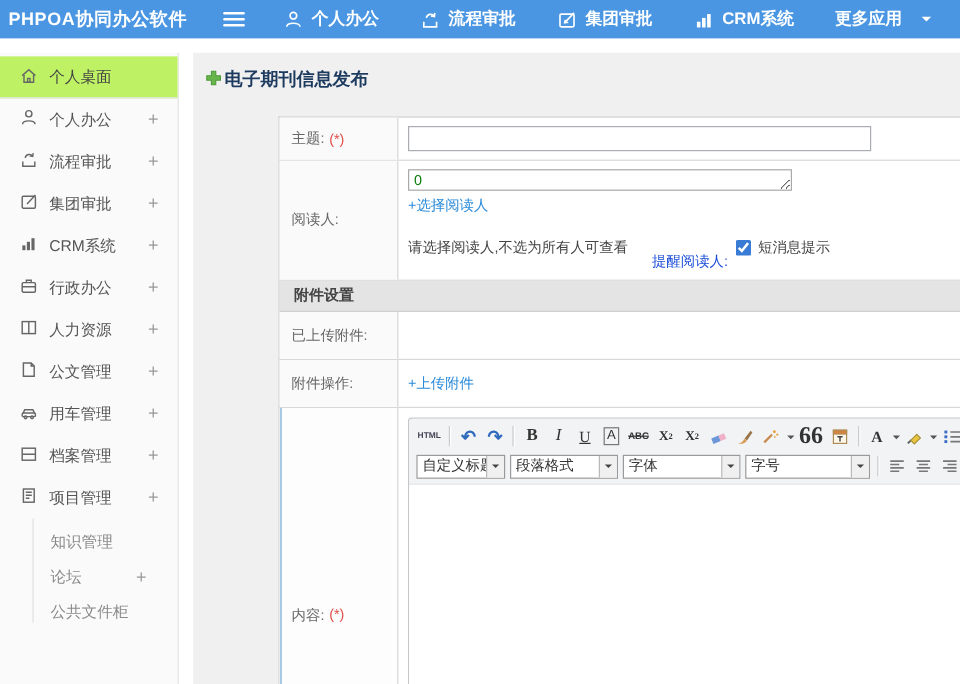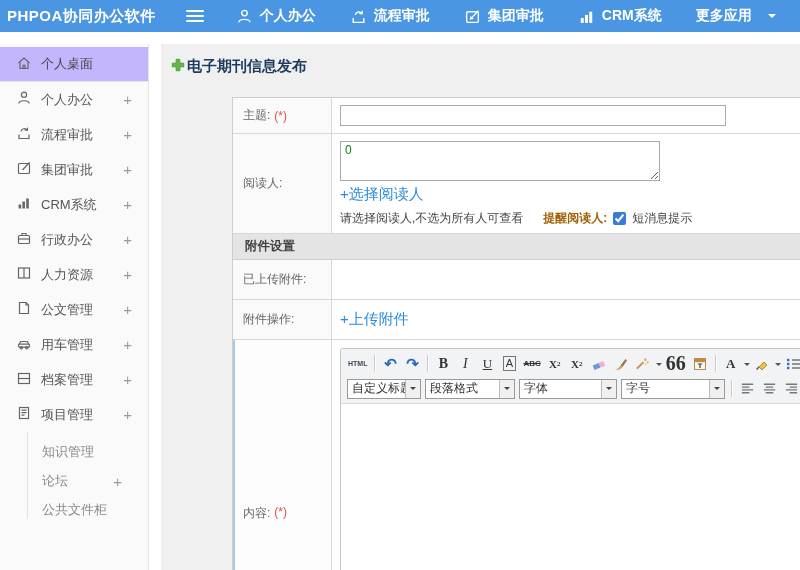--- a/index.html
+++ b/index.html
@@ -19,21 +19,21 @@
   .caret-down { width:0; height:0; border:4.5px solid transparent; border-top-color:#fff;
                 margin-top:4px; margin-left:-18px; }
 
   
   .sidebar { position:absolute; top:44px; left:0; bottom:0; width:149px; background:#fafafa;
              border-right:1px solid #e4e4e4; padding-top:3px; }
   .side-item { height:35px; display:flex; align-items:center; padding:0 16px; color:#555;
                font-size:13px; cursor:pointer; }
   .side-item svg { margin-right:9px; color:#666; flex:none; }
   .side-item .expand { margin-left:auto; color:#999; font-size:15px; font-weight:normal; }
-  .side-item.active { background:#c4b5fd; border-bottom:1px solid #e6e6e6; color:#444; }
+  .side-item.active { background:#bef264; border-bottom:1px solid #e6e6e6; color:#444; }
   .side-sub { margin-left:27px; border-left:1px solid #e2e2e2; }
   .side-sub-item { height:29px; display:flex; align-items:flex-end; padding-left:14px;
                    color:#8a8a8a; font-size:13px; cursor:pointer; }
   .side-sub-item .expand { margin-left:auto; margin-right:26px; color:#999; font-size:15px; }
 
   
   .content { position:absolute; top:44px; left:161px; right:0; bottom:0; background:#f0f0f0; overflow:hidden; }
   .page-title { margin:13px 0 0 10px; display:flex; align-items:center; gap:2px;
                 font-size:15px; font-weight:bold; color:#1d3a5f; }
 
@@ -51,24 +51,24 @@
   .row-attachop { height:40px; }
   .row-content { height:292px; }
   .row-content .cell-label { background:#fdfdfe; box-shadow:inset 2px 0 0 #a9cae4;
                              align-items:flex-start; }
   .row-content .cell-label .lblwrap { margin-top:165px; display:flex; gap:4px; }
   .row-content .cell-value { justify-content:flex-start; padding:8px; }
 
   .subject-input { width:386px; height:21px; border:1px solid #a9acb0; padding:0 4px; font-size:12px; }
   .readers-box { width:320px; height:52px; border:1px solid #a9a9a9; resize:both;
                  color:#0a7d0a; font-size:12px; padding:1px 4px; font-family:"Liberation Sans",sans-serif; }
-  a.blue-link { color:#2b8bd9; text-decoration:none; font-size:15px; cursor:pointer; }
+  a.blue-link { color:#2b8bd9; text-decoration:none; font-size:12px; cursor:pointer; }
   .readers-links { margin-top:4px; }
   .readers-hintline { margin-top:6px; display:flex; align-items:center; gap:6px; color:#444; }
-  .readers-hintline .bold { font-weight:bold; color:#a16207; margin-left:14px; }
+  .readers-hintline .bold { font-weight:normal; color:#1d4ed8; margin-left:14px;margin-top:24px; }
   .readers-hintline input[type=checkbox] { width:13px; height:13px; accent-color:#3a7bd5; }
 
   .section-row { height:26px; background:#e4e4e4; display:flex; align-items:center;
                  padding-left:12px; font-weight:bold; color:#444; font-size:12.5px;
                  border-bottom:1px solid #d0d0d0; }
 
   
   .editor { width:565px; border:1px solid #c6c6c6; border-radius:3px; background:#fff; }
   .toolbar { background:#f2f3f5; border-bottom:1px solid #d9d9d9; padding:2px 4px;
              border-radius:3px 3px 0 0; }

